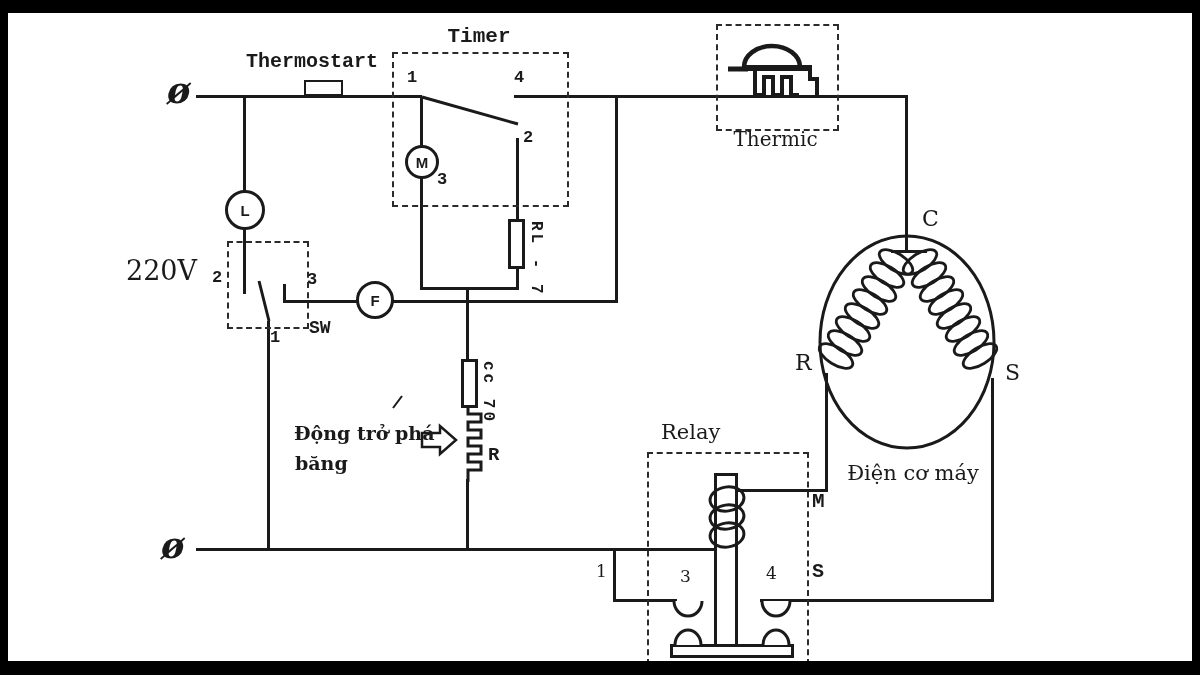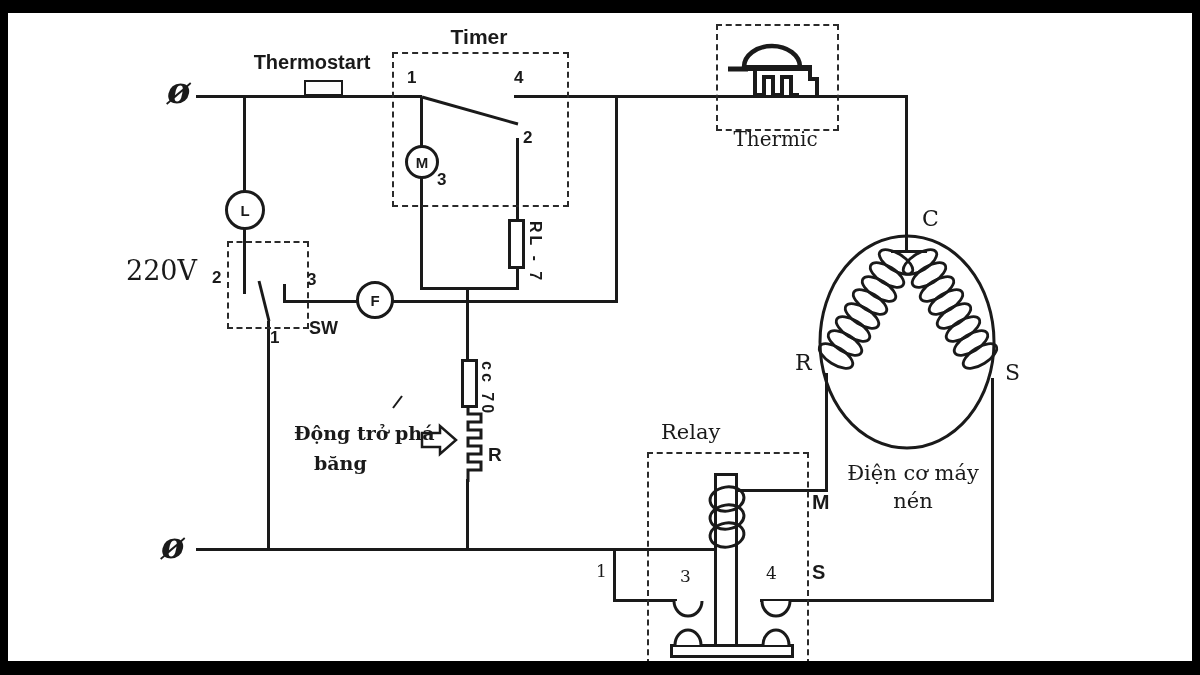--- a/index.html
+++ b/index.html
@@ -6,21 +6,21 @@
   .stage{position:relative;width:1200px;height:675px;background:#ffffff;overflow:hidden;
          font-family:"Liberation Sans",sans-serif;color:#1a1a1a;}
   .bar{position:absolute;background:#000;}
   .w{position:absolute;background:#1a1a1a;}
   .box{position:absolute;border:2px dashed #2b2b2b;}
   .comp{position:absolute;background:#fff;border:3px solid #1a1a1a;box-sizing:border-box;}
   .comp2{position:absolute;background:#fdfdfd;border:2px solid #1a1a1a;box-sizing:border-box;}
   .circle{border-radius:50%;display:flex;align-items:center;justify-content:center;
           font:600 15px "Liberation Sans",sans-serif;}
   .lbl{position:absolute;white-space:nowrap;line-height:1.1;}
-  .sans{font-family:Liberation Sans, sans-serif;}
+  .sans{font-family:Liberation Mono, monospace;}
   .serif{font-family:"DejaVu Serif","Liberation Serif",serif;}
   .vtext{writing-mode:vertical-rl;letter-spacing:3px;}
   .ctr{text-align:center;}
   svg.overlay{position:absolute;left:0;top:0;pointer-events:none;}
 </style>
 </head>
 <body>
 
 <div class="stage">
 
@@ -135,32 +135,31 @@
 
   <div class="lbl sans" style="left:212px;top:269px;font-size:17px;font-weight:600;">2</div>
   <div class="lbl sans" style="left:307px;top:271px;font-size:17px;font-weight:600;">3</div>
   <div class="lbl sans" style="left:270px;top:329px;font-size:17px;font-weight:600;">1</div>
   <div class="lbl sans" style="left:309px;top:319px;font-size:18px;font-weight:700;">SW</div>
 
   <div class="lbl sans vtext" style="left:526px;top:221px;font-size:16px;font-weight:600;">RL - 7</div>
   <div class="lbl sans vtext" style="left:478px;top:361px;font-size:16px;font-weight:600;">cc 70</div>
   <div class="lbl sans" style="left:488px;top:445px;font-size:19px;font-weight:600;">R</div>
   <div class="lbl serif" style="left:294px;top:423px;font-size:19px;font-weight:700;">Động trở phá</div>
-  <div class="lbl serif" style="left:295px;top:453px;font-size:19px;font-weight:700;margin-left:19px;">băng</div>
+  <div class="lbl serif" style="left:295px;top:453px;font-size:19px;font-weight:700;">băng</div>
 
   <div class="lbl serif" style="left:661px;top:421px;font-size:21px;">Relay</div>
   <div class="lbl serif" style="left:596px;top:562px;font-size:17px;">1</div>
   <div class="lbl serif" style="left:680px;top:567px;font-size:17px;">3</div>
   <div class="lbl serif" style="left:766px;top:564px;font-size:17px;">4</div>
   <div class="lbl sans" style="left:812px;top:490px;font-size:21px;font-weight:600;">M</div>
   <div class="lbl sans" style="left:812px;top:561px;font-size:20px;font-weight:600;">S</div>
 
   <div class="lbl serif" style="left:922px;top:207px;font-size:22px;">C</div>
   <div class="lbl serif" style="left:795px;top:351px;font-size:22px;">R</div>
   <div class="lbl serif" style="left:1005px;top:361px;font-size:22px;">S</div>
   <div class="lbl serif ctr" style="left:838px;top:462px;width:150px;font-size:21px;">Điện cơ máy</div>
-  <div class="lbl serif ctr" style="left:838px;top:490px;width:150px;font-size:21px;">nén</div>
 
   <div class="bar" style="left:0;top:0;width:1200px;height:13px;"></div>
   <div class="bar" style="left:0;top:661px;width:1200px;height:14px;"></div>
   <div class="bar" style="left:0;top:0;width:8px;height:675px;"></div>
   <div class="bar" style="left:1192px;top:0;width:8px;height:675px;"></div>
 </div>
 
 </body></html>

